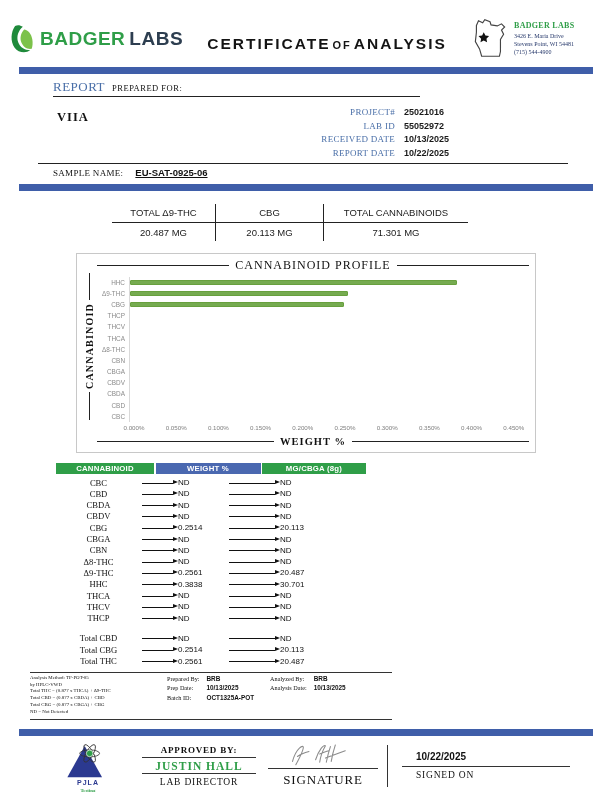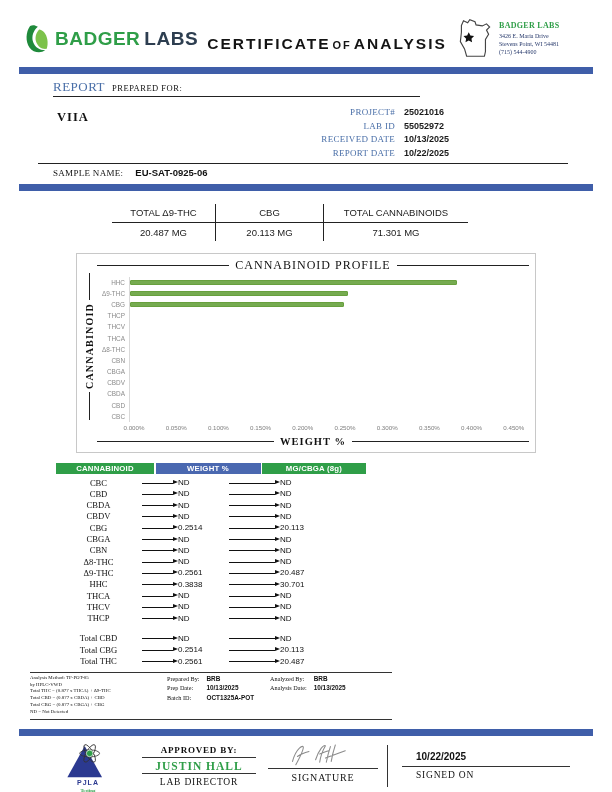--- a/index.html
+++ b/index.html
@@ -4,21 +4,21 @@
 <style>
   :root{
     --blue:#3f5ea9; --blue2:#4a68b0; --green:#2f9e48; --bargreen:#76ab50; --lblue:#4a6fa8;
   }
   *{box-sizing:border-box;}
   html,body{margin:0;padding:0;background:#ffffff;}
   body{font-family:"Liberation Serif",serif;color:#111;}
   .page{width:612px;height:792px;margin:0 auto;background:#fff;overflow:hidden;position:relative;}
 
   
-  .hdr{display:flex;align-items:center;padding:16px 24px 5px;}
+  .hdr{display:flex;align-items:center;padding:16px 9px 5px;}
   .logo{display:flex;align-items:center;gap:5px;width:176px;}
   .logo svg{width:26px;height:30px;flex:0 0 auto;}
   .logo-text{font-family:"Liberation Sans",sans-serif;font-weight:700;font-size:19px;letter-spacing:.5px;white-space:nowrap;}
   .lb{color:var(--green);} .ll{color:#2d3e50;margin-left:4px;}
   .title{flex:1;text-align:center;font-family:"Liberation Sans",sans-serif;font-weight:800;font-size:15.5px;letter-spacing:2px;color:#141414;padding-top:10px;white-space:nowrap;}
   .title .of{font-size:11px;padding:0 2px;}
   .labcard{display:flex;align-items:center;gap:3px;width:134px;}
   .labcard svg{width:42px;height:46px;flex:0 0 auto;}
   .labinfo{font-size:6px;line-height:1.35;color:#27396b;}
   .labinfo .nm{color:var(--green);font-size:8px;font-weight:700;letter-spacing:.3px;}
@@ -31,21 +31,21 @@
   .rp-head{margin-left:33px;width:367px;border-bottom:1.6px solid #222;padding-bottom:1px;}
   .rw{color:var(--lblue);font-size:13px;letter-spacing:.5px;}
   .pf{font-size:8.5px;color:#111;letter-spacing:.5px;margin-left:3px;}
   .rp-body{display:flex;margin-top:10px;}
   .client{margin-left:37px;font-size:12.5px;letter-spacing:1px;padding-top:3px;font-weight:600;}
   .fields{margin-left:auto;margin-right:110px;display:grid;grid-template-columns:auto 78px;column-gap:9px;row-gap:3.5px;align-items:baseline;}
   .fl{color:var(--lblue);font-size:9px;text-align:right;letter-spacing:.3px;white-space:nowrap;}
   .fv{font-family:"Liberation Sans",sans-serif;font-size:9px;font-weight:600;color:#1a1a1a;white-space:nowrap;}
   .sample{margin:5px 0 0 18px;width:530px;border-top:1.6px solid #222;padding:3px 0 6px 15px;display:flex;align-items:baseline;gap:12px;}
   .sn-label{font-size:9px;letter-spacing:.3px;}
-  .sn-value{font-family:"Liberation Sans",sans-serif;font-size:9.5px;font-weight:600;}
+  .sn-value{font-family:"Liberation Sans",sans-serif;font-size:9.5px;font-weight:600;text-decoration:underline;}
 
   
   .totals{margin:13px 0 0 112px;width:356px;display:grid;grid-template-columns:103px 109px 144px;font-family:"Liberation Sans",sans-serif;font-size:9.5px;text-align:center;color:#1a1a1a;}
   .totals .th{padding:3px 0 4px;border-bottom:1.4px solid #222;}
   .totals .tv{padding:4px 0 3px;}
   .totals .c1{border-left:1px solid #222;border-right:1px solid #222;}
 
   
   .chart{margin:12px auto 0;width:460px;border:1px solid #c8c8c8;padding:3px 6px 2px 4px;display:flex;}
   .ylab-col{width:16px;display:flex;flex-direction:column;align-items:center;padding:16px 0 30px;}
@@ -92,21 +92,21 @@
   .pjla svg{width:48px;height:38px;display:block;margin:0 auto;}
   .p1{font-family:"Liberation Sans",sans-serif;font-weight:800;font-size:7px;color:#2b3990;letter-spacing:1px;}
   .p2{font-size:4.8px;color:var(--green);font-weight:700;}
   .p3{font-size:4.8px;color:#222;}
   .appr{position:absolute;left:112px;top:5px;width:114px;text-align:center;}
   .a1{font-size:9px;font-weight:700;letter-spacing:.8px;border-bottom:1.2px solid #333;padding-bottom:2px;}
   .a2{font-size:11.5px;color:var(--green);font-weight:700;letter-spacing:1px;padding:2px 0 1px;border-bottom:1.2px solid #333;}
   .a3{font-size:9.5px;letter-spacing:.8px;padding-top:3px;}
   .sig{position:absolute;left:238px;top:0;width:110px;text-align:center;}
   .sig svg{height:28px;width:92px;display:block;margin:0 auto;}
-  .s1{border-top:1.2px solid #333;font-size:10px;letter-spacing:.8px;padding-top:3px;}
+  .s1{border-top:1.2px solid #333;font-size:13px;letter-spacing:.8px;padding-top:3px;}
   .vdiv{position:absolute;left:357px;top:5px;height:42px;border-left:1.5px solid #333;}
   .dateb{position:absolute;left:372px;top:0;width:168px;}
   .d1{font-family:"Liberation Sans",sans-serif;font-size:10px;font-weight:600;padding:11px 0 4px 14px;border-bottom:1.2px solid #333;}
   .d2{font-size:9.5px;letter-spacing:.8px;padding:3px 0 0 14px;}
 </style>
 </head>
 <body>
 
 <div class="page">
 

